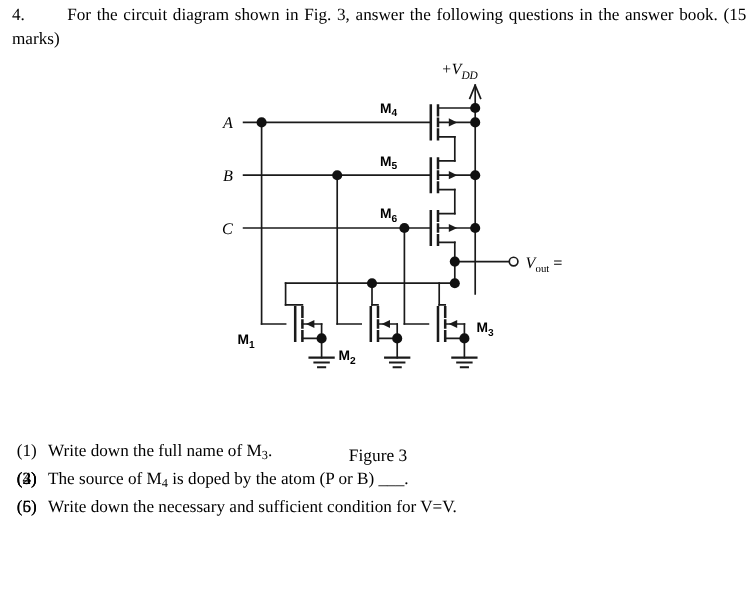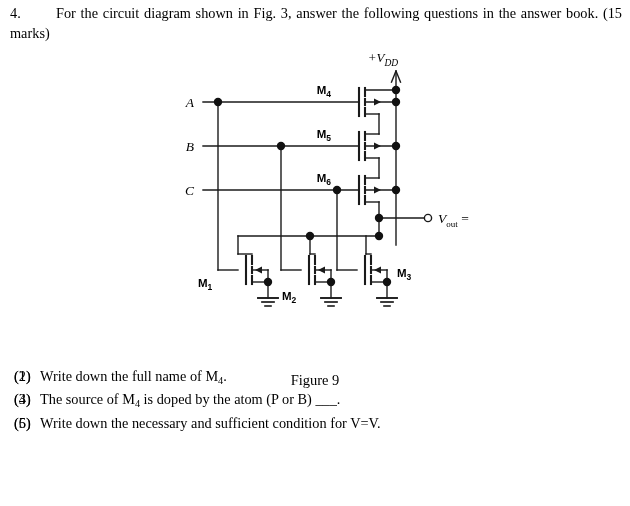--- a/index.html
+++ b/index.html
@@ -192,30 +192,30 @@
       <g font-family="Liberation Sans, sans-serif" font-weight="bold" fill="#000000">
         <text x="331" y="50" font-size="11.5" text-anchor="end">M<tspan dy="3" font-size="8.5">4</tspan></text>
         <text x="331" y="94" font-size="11.5" text-anchor="end">M<tspan dy="3" font-size="8.5">5</tspan></text>
         <text x="331" y="138" font-size="11.5" text-anchor="end">M<tspan dy="3" font-size="8.5">6</tspan></text>
         <text x="198" y="243" font-size="11.5">M<tspan dy="3" font-size="8.5">1</tspan></text>
         <text x="282" y="256" font-size="11.5">M<tspan dy="3" font-size="8.5">2</tspan></text>
         <text x="397" y="233" font-size="11.5">M<tspan dy="3" font-size="8.5">3</tspan></text>
       </g>
     </svg>
 
-    <div class="fig-caption">Figure 9</div>
+    <div class="fig-caption">Figure 3</div>
   </div>
 
   <div class="qlist">
     <div class="qitem">
       <span class="lbl">(1)</span>
+      <span>Write down the full name of M<sub>3</sub>.</span>
     </div>
     <div class="qitem">
       <span class="lbl">(2)</span>
-      <span>Write down the full name of M<sub>4</sub>.</span>
     </div>
     <div class="qitem">
       <span class="lbl">(3)</span>
     </div>
     <div class="qitem">
       <span class="lbl">(4)</span>
       <span>The source of M<sub>4</sub> is doped by the atom (P or B) ___.</span>
     </div>
     <div class="qitem">
       <span class="lbl">(5)</span>

